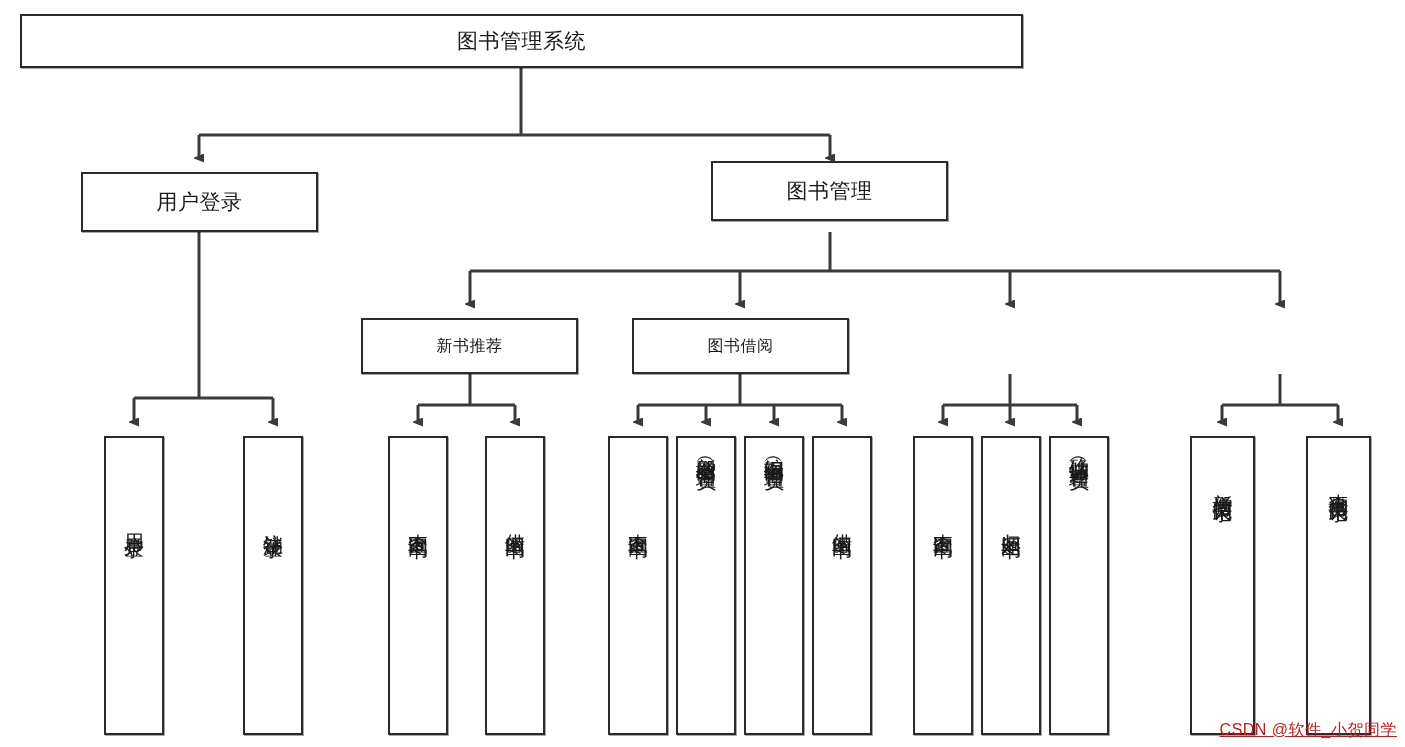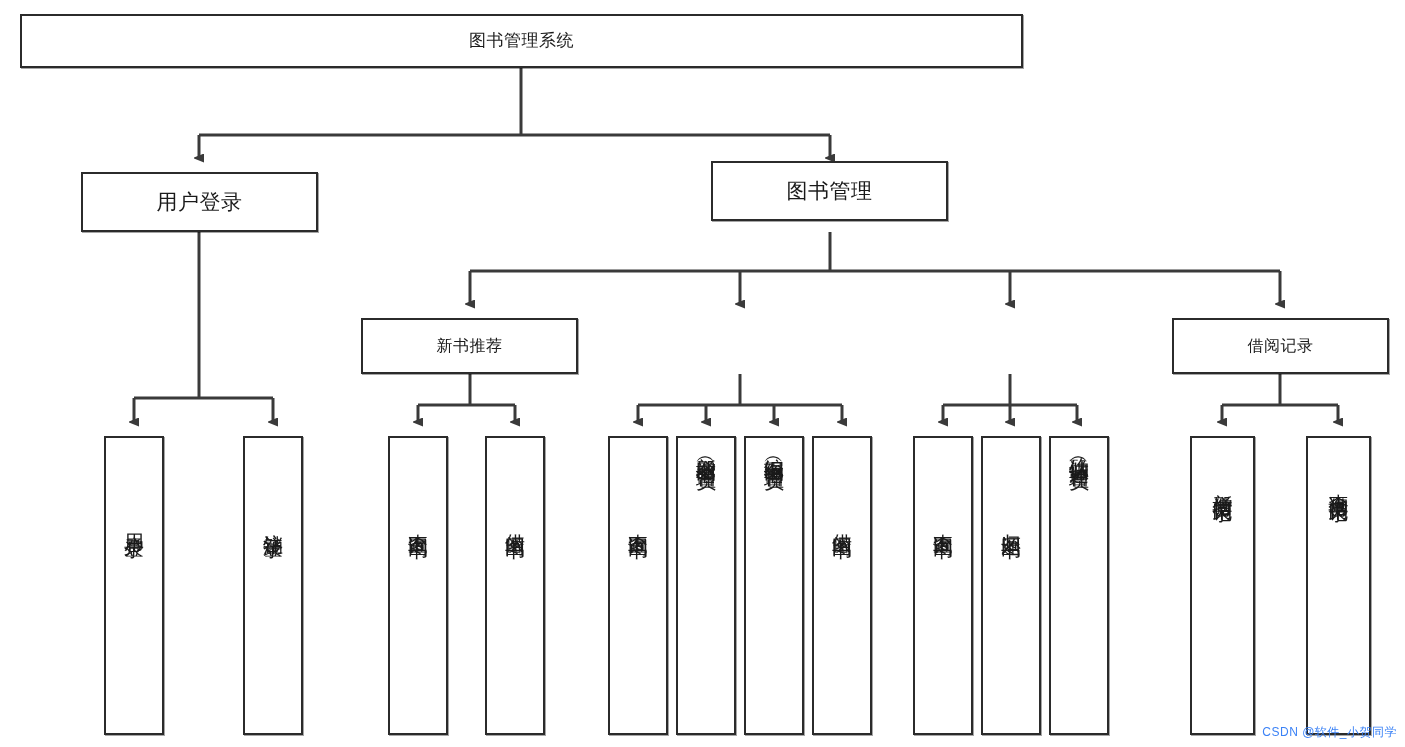--- a/index.html
+++ b/index.html
@@ -35,21 +35,21 @@
     justify-content: center;
     color: #1a1a1a;
   }
   .node-label {
     display: block;
     text-align: center;
     letter-spacing: 0.5px;
     line-height: 1.25;
     white-space: nowrap;
   }
-  .node.root .node-label { font-size: 17px; }
+  .node.root .node-label { font-size: 21px; }
   .node.lvl2 .node-label { font-size: 21px; }
   .node.lvl3 .node-label { font-size: 16px; }
 
   .node.leaf {
     align-items: flex-start;
     justify-content: center;
     padding-top: 0;
   }
   .node.leaf .node-label {
     writing-mode: vertical-rl;
@@ -61,24 +61,25 @@
     padding-top: 4px;
     height: auto;
   }
   .node.leaf.mid .node-label { padding-top: 80px; }
   .node.leaf.midlow .node-label { padding-top: 40px; }
 
   .watermark {
     position: absolute;
     right: 8px;
     bottom: 6px;
-    font-size: 12px;
-    color: #3b82f6;
+    font-size: 16px;
+    color: #b91c1c;
     white-space: nowrap;
     letter-spacing: 0.5px;
+    text-decoration: underline;
   }
 </style>
 </head>
 <body>
 
 <div id="canvas">
 
   <svg class="links" viewBox="0 0 1405 747" xmlns="http://www.w3.org/2000/svg">
     <defs>
       <marker id="arrow" markerWidth="10" markerHeight="10" refX="4.5" refY="5" orient="auto" markerUnits="userSpaceOnUse">
@@ -138,22 +139,22 @@
   <div class="node lvl2" style="left:81px; top:172px; width:237px; height:60px;">
     <span class="node-label">用户登录</span>
   </div>
   <div class="node lvl2" style="left:711px; top:161px; width:237px; height:60px;">
     <span class="node-label">图书管理</span>
   </div>
 
   <div class="node lvl3" style="left:361px; top:318px; width:217px; height:56px;">
     <span class="node-label">新书推荐</span>
   </div>
-  <div class="node lvl3" style="left:1172px; top:318px; width:217px; height:56px;">
-    <span class="node-label">借阅记录</span>
+  <div class="node lvl3" style="left:632px; top:318px; width:217px; height:56px;">
+    <span class="node-label">图书借阅</span>
   </div>
 
   <div class="node leaf mid" style="left:104px; top:436px; width:60px; height:299px;">
     <span class="node-label">用户登录</span>
   </div>
   <div class="node leaf mid" style="left:243px; top:436px; width:60px; height:299px;">
     <span class="node-label">注销登录</span>
   </div>
 
   <div class="node leaf mid" style="left:388px; top:436px; width:60px; height:299px;">

